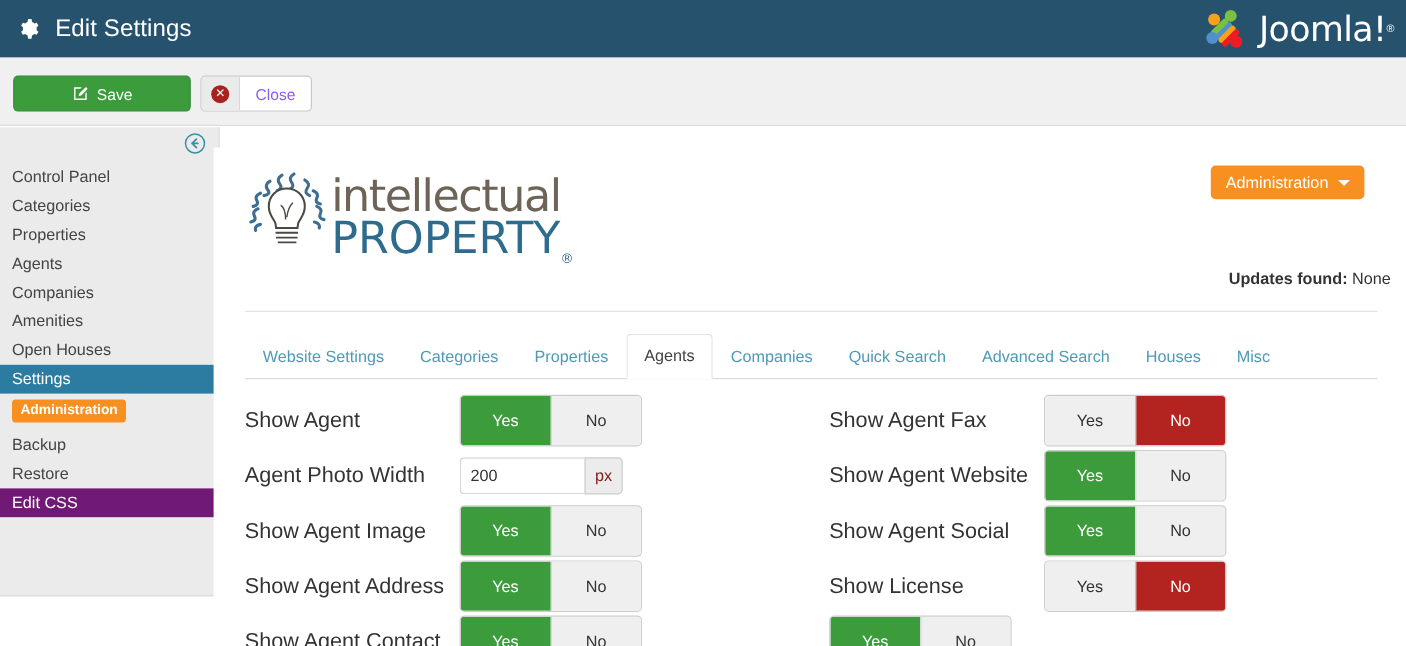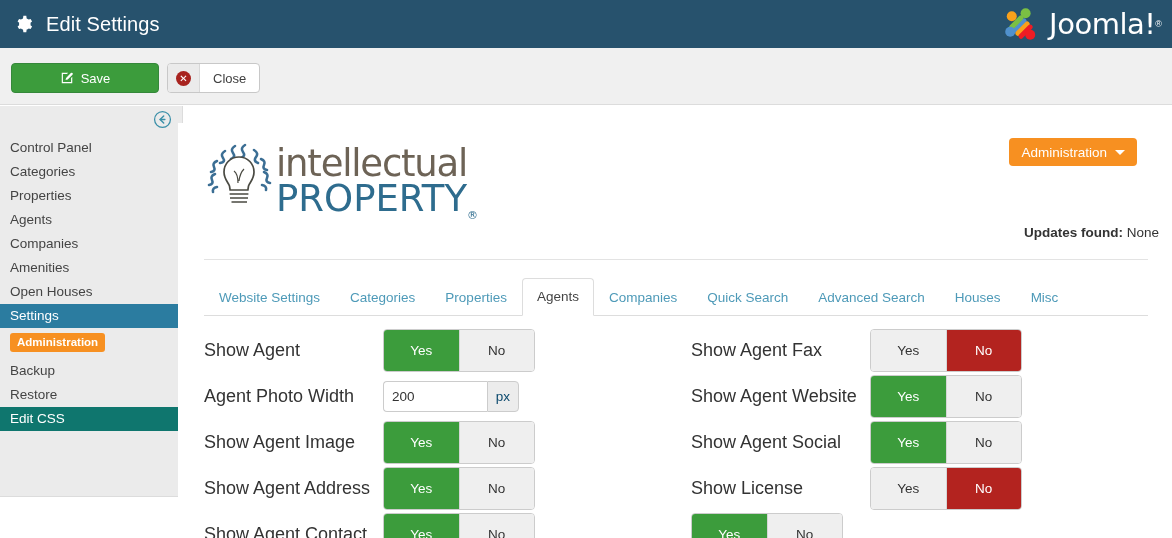--- a/index.html
+++ b/index.html
@@ -55,21 +55,21 @@
     height: 30px; background: #ffffff;
     border: 1px solid #c8c8c8; border-radius: 4px;
     display: flex; align-items: center; cursor: pointer;
   }
   .btn-close .xbox {
     width: 32px; height: 28px; background: #ebebeb;
     border-right: 1px solid #d8d8d8; border-radius: 3px 0 0 3px;
     display: flex; align-items: center; justify-content: center;
   }
   .btn-close .ctext {
-    padding: 0 13px; font-size: 13px; color: #404040;
+    padding: 0 13px; font-size: 13px; color: #8b5cf6;
   }
   .xcircle {
     width: 15px; height: 15px; border-radius: 50%;
     background: #a8231f; color: #ffffff;
     font-size: 10px; line-height: 15px; text-align: center;
     font-family: "DejaVu Sans", sans-serif;
   }
 
   
   .sidebar {
@@ -83,21 +83,21 @@
   .back-icon {
     position: absolute; right: 10px; top: 4px;
     width: 19px; height: 19px;
   }
   .nav-item {
     height: 24px; line-height: 24px;
     padding-left: 10px; font-size: 13.5px; color: #444444;
     cursor: pointer;
   }
   .nav-item.active-teal { background: #2b7ca0; color: #ffffff; }
-  .nav-item.active-blue { background: #0f766e; color: #ffffff; }
+  .nav-item.active-blue { background: #701a75; color: #ffffff; }
   .nav-badge-row { height: 31px; padding: 4px 0 0 10px; }
   .nav-badge {
     display: inline-block; background: #f79021; color: #ffffff;
     font-size: 11.5px; font-weight: bold; padding: 3px 7px 4px 7px;
     border-radius: 3px; cursor: pointer;
   }
 
   
   .main {
     position: absolute; left: 178px; top: 106px;
@@ -181,21 +181,21 @@
     display: flex; height: 31px; width: 136px;
   }
   .inputgrp input {
     flex: 1; border: 1px solid #cccccc; border-right: none;
     border-radius: 4px 0 0 4px; padding: 0 8px; font-size: 13.5px;
     color: #333333; font-family: "Liberation Sans", sans-serif; outline: none;
     background: #ffffff; min-width: 0;
   }
   .inputgrp .unit {
     width: 32px; border: 1px solid #cccccc; border-radius: 0 4px 4px 0;
-    background: #ececec; font-size: 13.5px; color: #0c4a6e;
+    background: #ececec; font-size: 13.5px; color: #7f1d1d;
     display: flex; align-items: center; justify-content: center;
   }
 </style>
 </head>
 <body>
 
 <div class="topbar">
   <div class="gear-wrap">
     <svg width="22" height="22" viewBox="0 0 24 24" fill="#ffffff">
       <path d="M12 8.4a3.6 3.6 0 100 7.2 3.6 3.6 0 000-7.2zm0 5.6a2 2 0 110-4 2 2 0 010 4z"></path>

